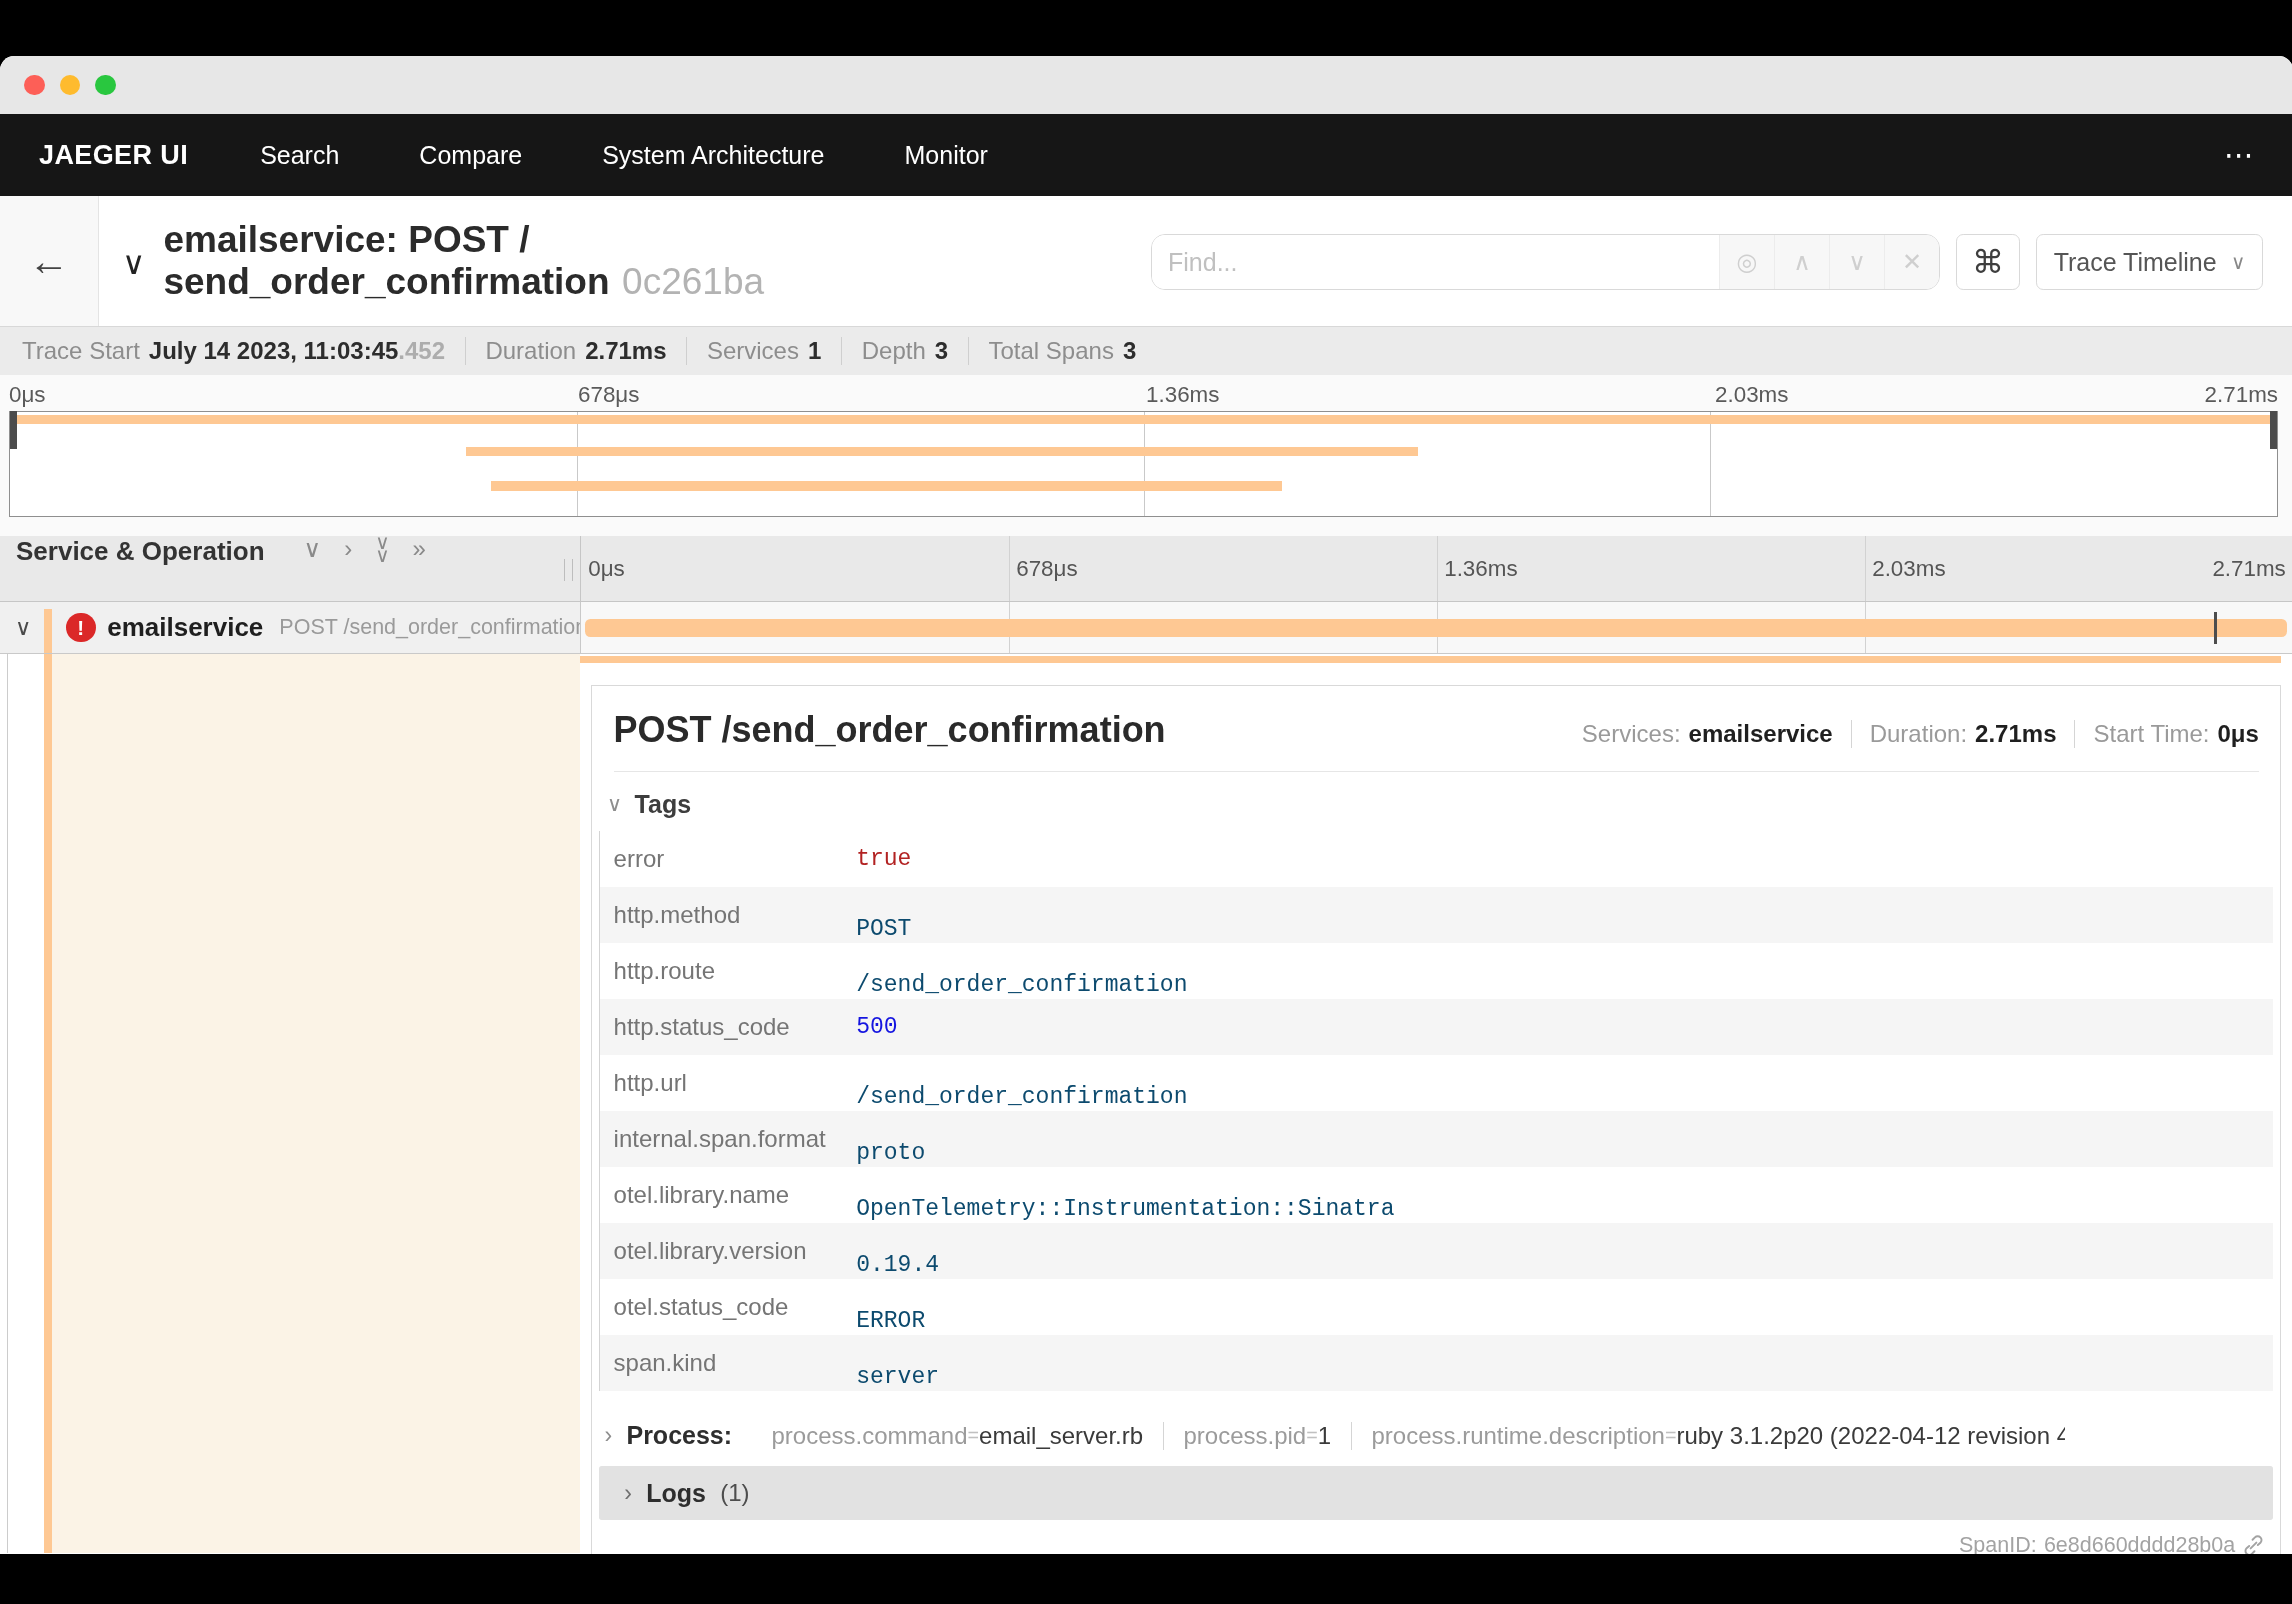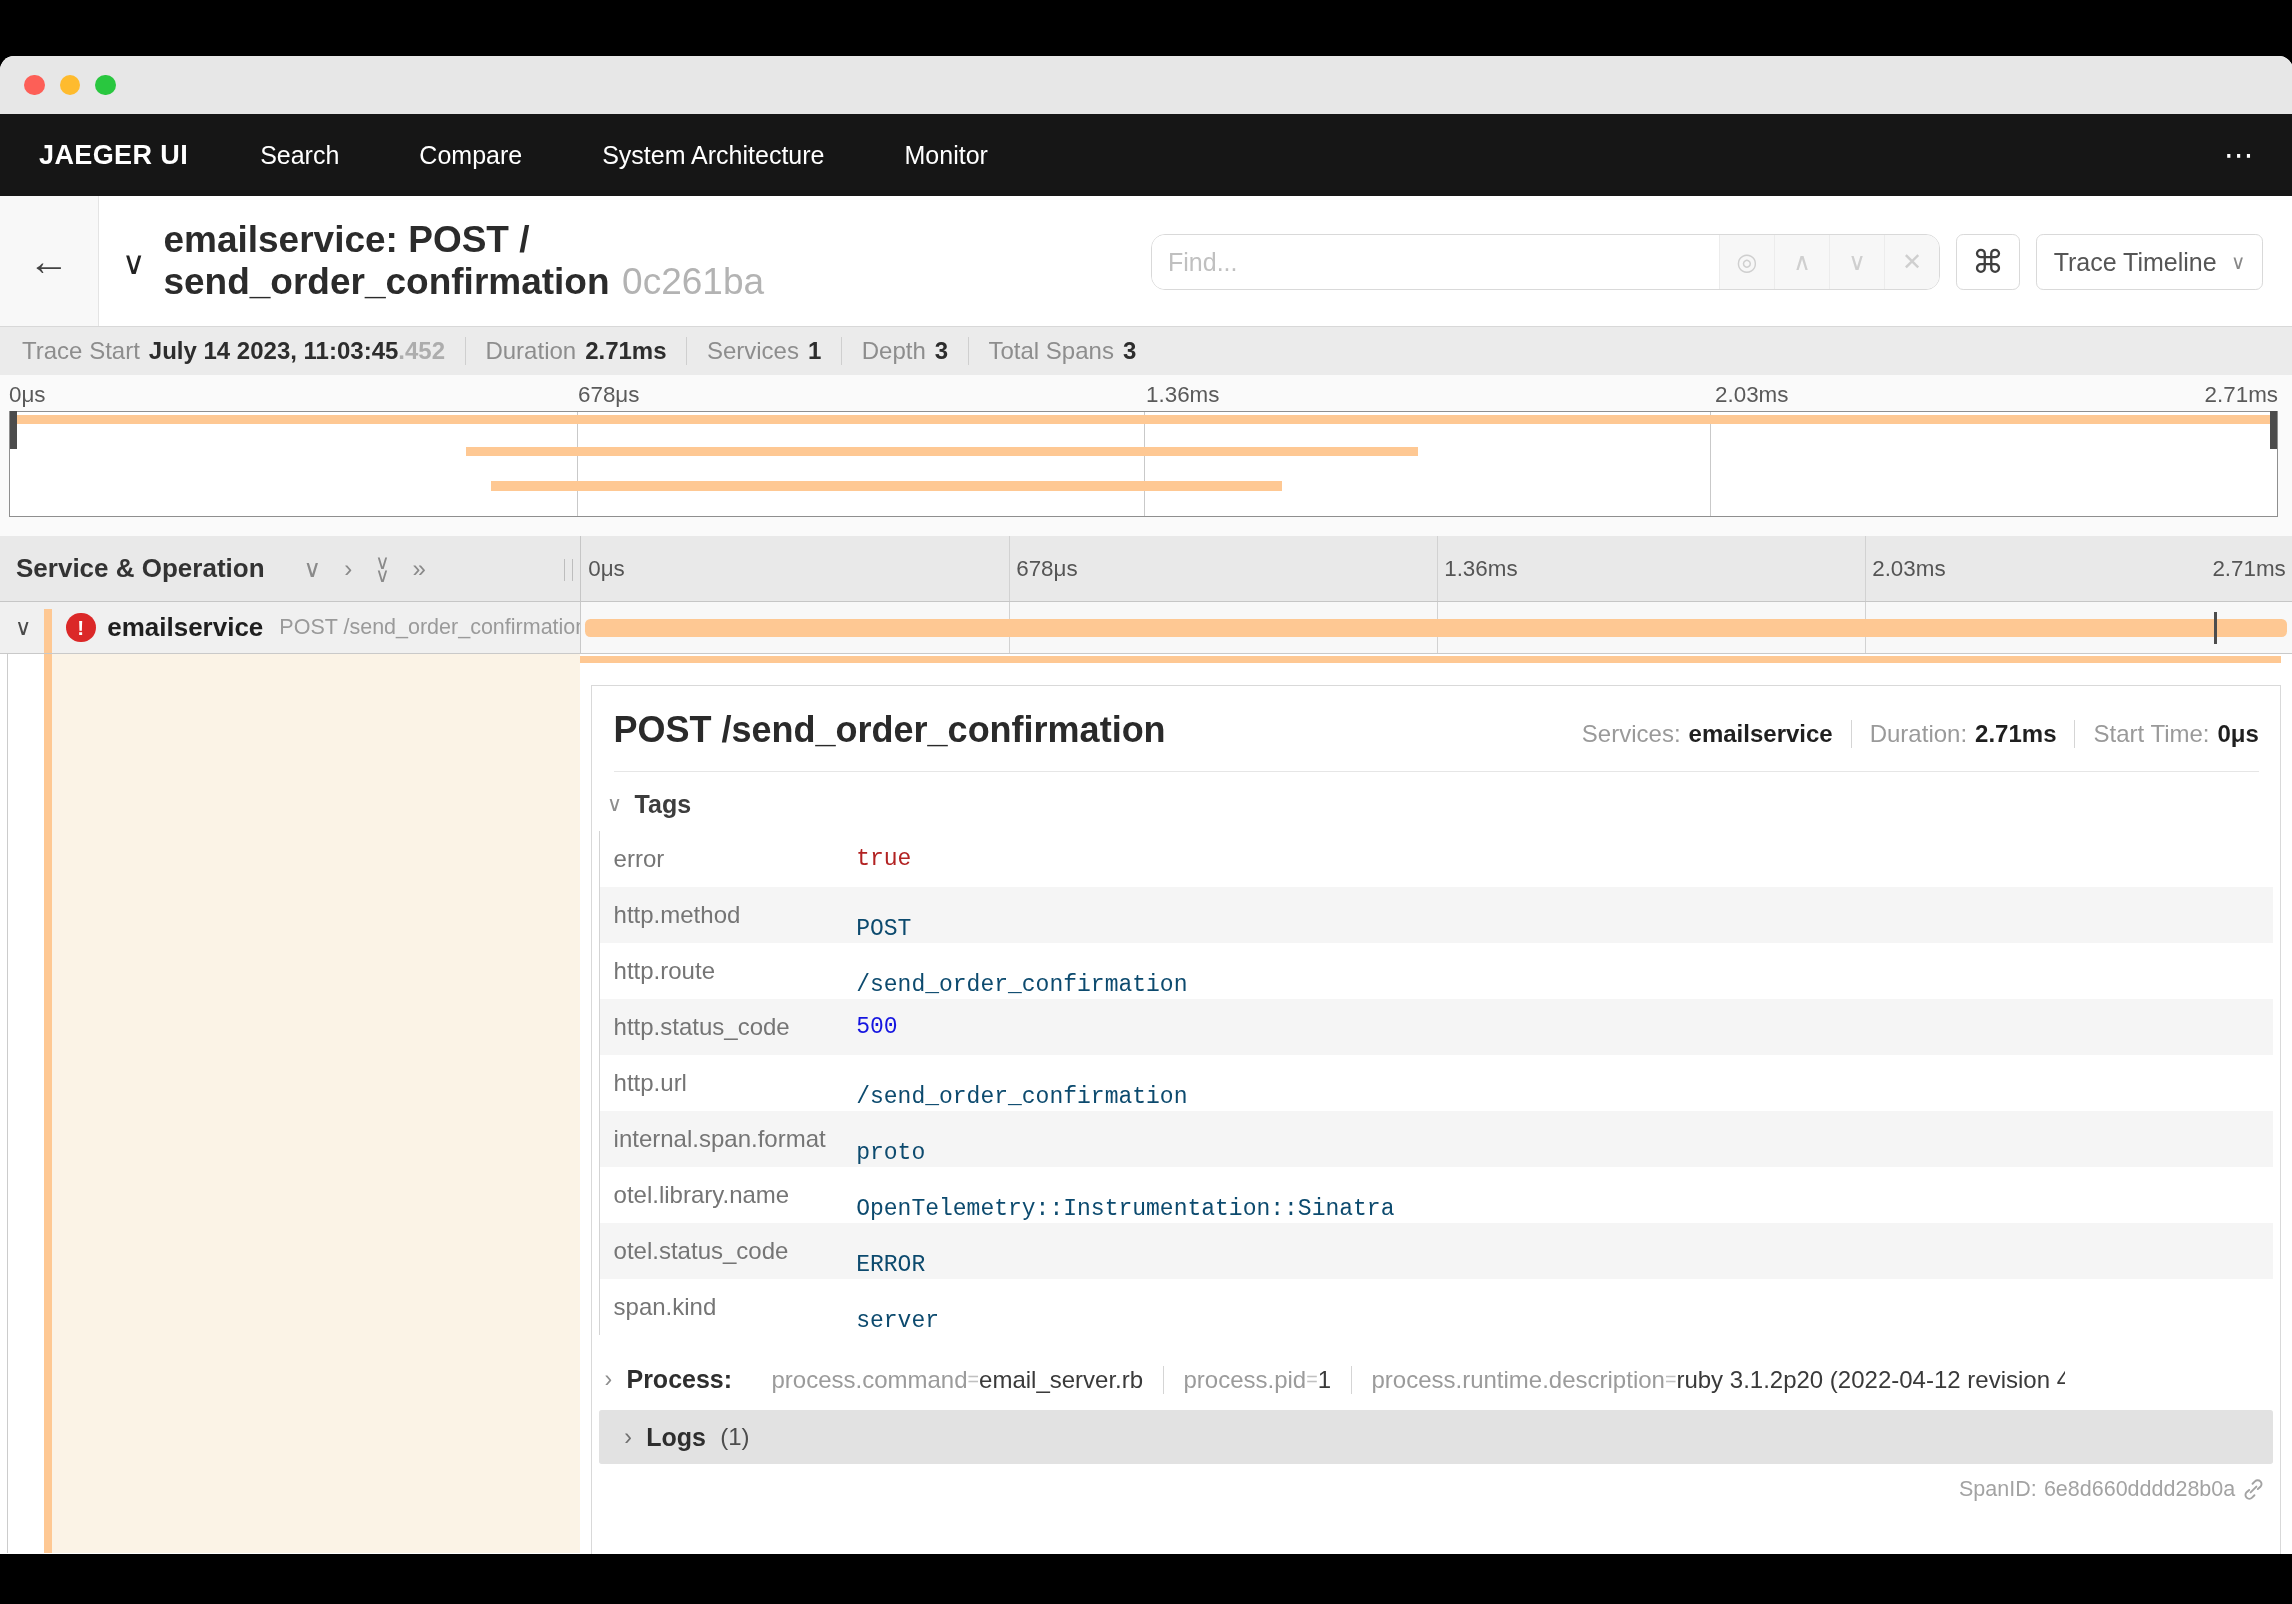--- a/index.html
+++ b/index.html
@@ -67,21 +67,21 @@
   .map { position:absolute; left:9px; right:15px; top:36px; height:106px;
          border:1.8px solid #8f8f8f; background:#fff; }
   .map .grid { position:absolute; top:0; bottom:0; width:0.9px; background:#c9c9c9; }
   .mbar { position:absolute; height:9px; background:#fec893; }
   .mm-handle { position:absolute; top:-0.9px; width:7.2px; height:38px; background:#4c4c4c; cursor:ew-resize; }
   .mm-handle.l { left:0; } .mm-handle.r { right:0; }
 
   
   .main { position:relative; height:1017px; display:flex; flex-direction:column; }
   .cols-header { height:66px; display:flex; border-bottom:0.9px solid #c6c6c6; }
-  .ch-left { position:relative; width:580px; background:#e9e9e9; display:flex; align-items:center; padding-left:16px; }
+  .ch-left { position:relative; width:580px; background:#e9e9e9; display:flex; align-items:flex-start; padding-left:16px; }
   .ch-title { font-size:26px; font-weight:bold; color:#333; }
   .ch-icons { display:flex; align-items:center; gap:23px; margin-left:39px; color:#8a8a8a; }
   .ch-icons .ic { font-size:24px; cursor:pointer; line-height:1; }
   .dbl-down { display:flex; flex-direction:column; line-height:12.5px; font-size:19.7px; cursor:pointer; }
   .drag-handle { position:absolute; right:7.2px; top:23px; width:9px; height:21.5px;
                  border-left:1.8px solid #bdbdbd; border-right:1.8px solid #bdbdbd; cursor:col-resize; }
   .ch-right { position:relative; flex:1; background:#e9e9e9; border-left:0.9px solid #c6c6c6;
               font-size:22.4px; color:#555; }
   .ch-right .grid, .row-right .grid { position:absolute; top:0; bottom:0; width:0.9px; background:#d2d2d2; }
   .ch-right span { position:absolute; top:19.7px; }
@@ -347,20 +347,24 @@
             </div>
             <div class="tag-row">
               <span class="tag-key">internal.span.format</span>
               <span class="tag-value" data-type="string">proto</span>
             </div>
             <div class="tag-row">
               <span class="tag-key">otel.library.name</span>
               <span class="tag-value" data-type="string">OpenTelemetry::Instrumentation::Sinatra</span>
             </div>
             <div class="tag-row">
+              <span class="tag-key">otel.library.version</span>
+              <span class="tag-value" data-type="string">0.19.4</span>
+            </div>
+            <div class="tag-row">
               <span class="tag-key">otel.status_code</span>
               <span class="tag-value" data-type="string">ERROR</span>
             </div>
             <div class="tag-row">
               <span class="tag-key">span.kind</span>
               <span class="tag-value" data-type="string">server</span>
             </div>
           </div>
 
           <div class="process-row">

